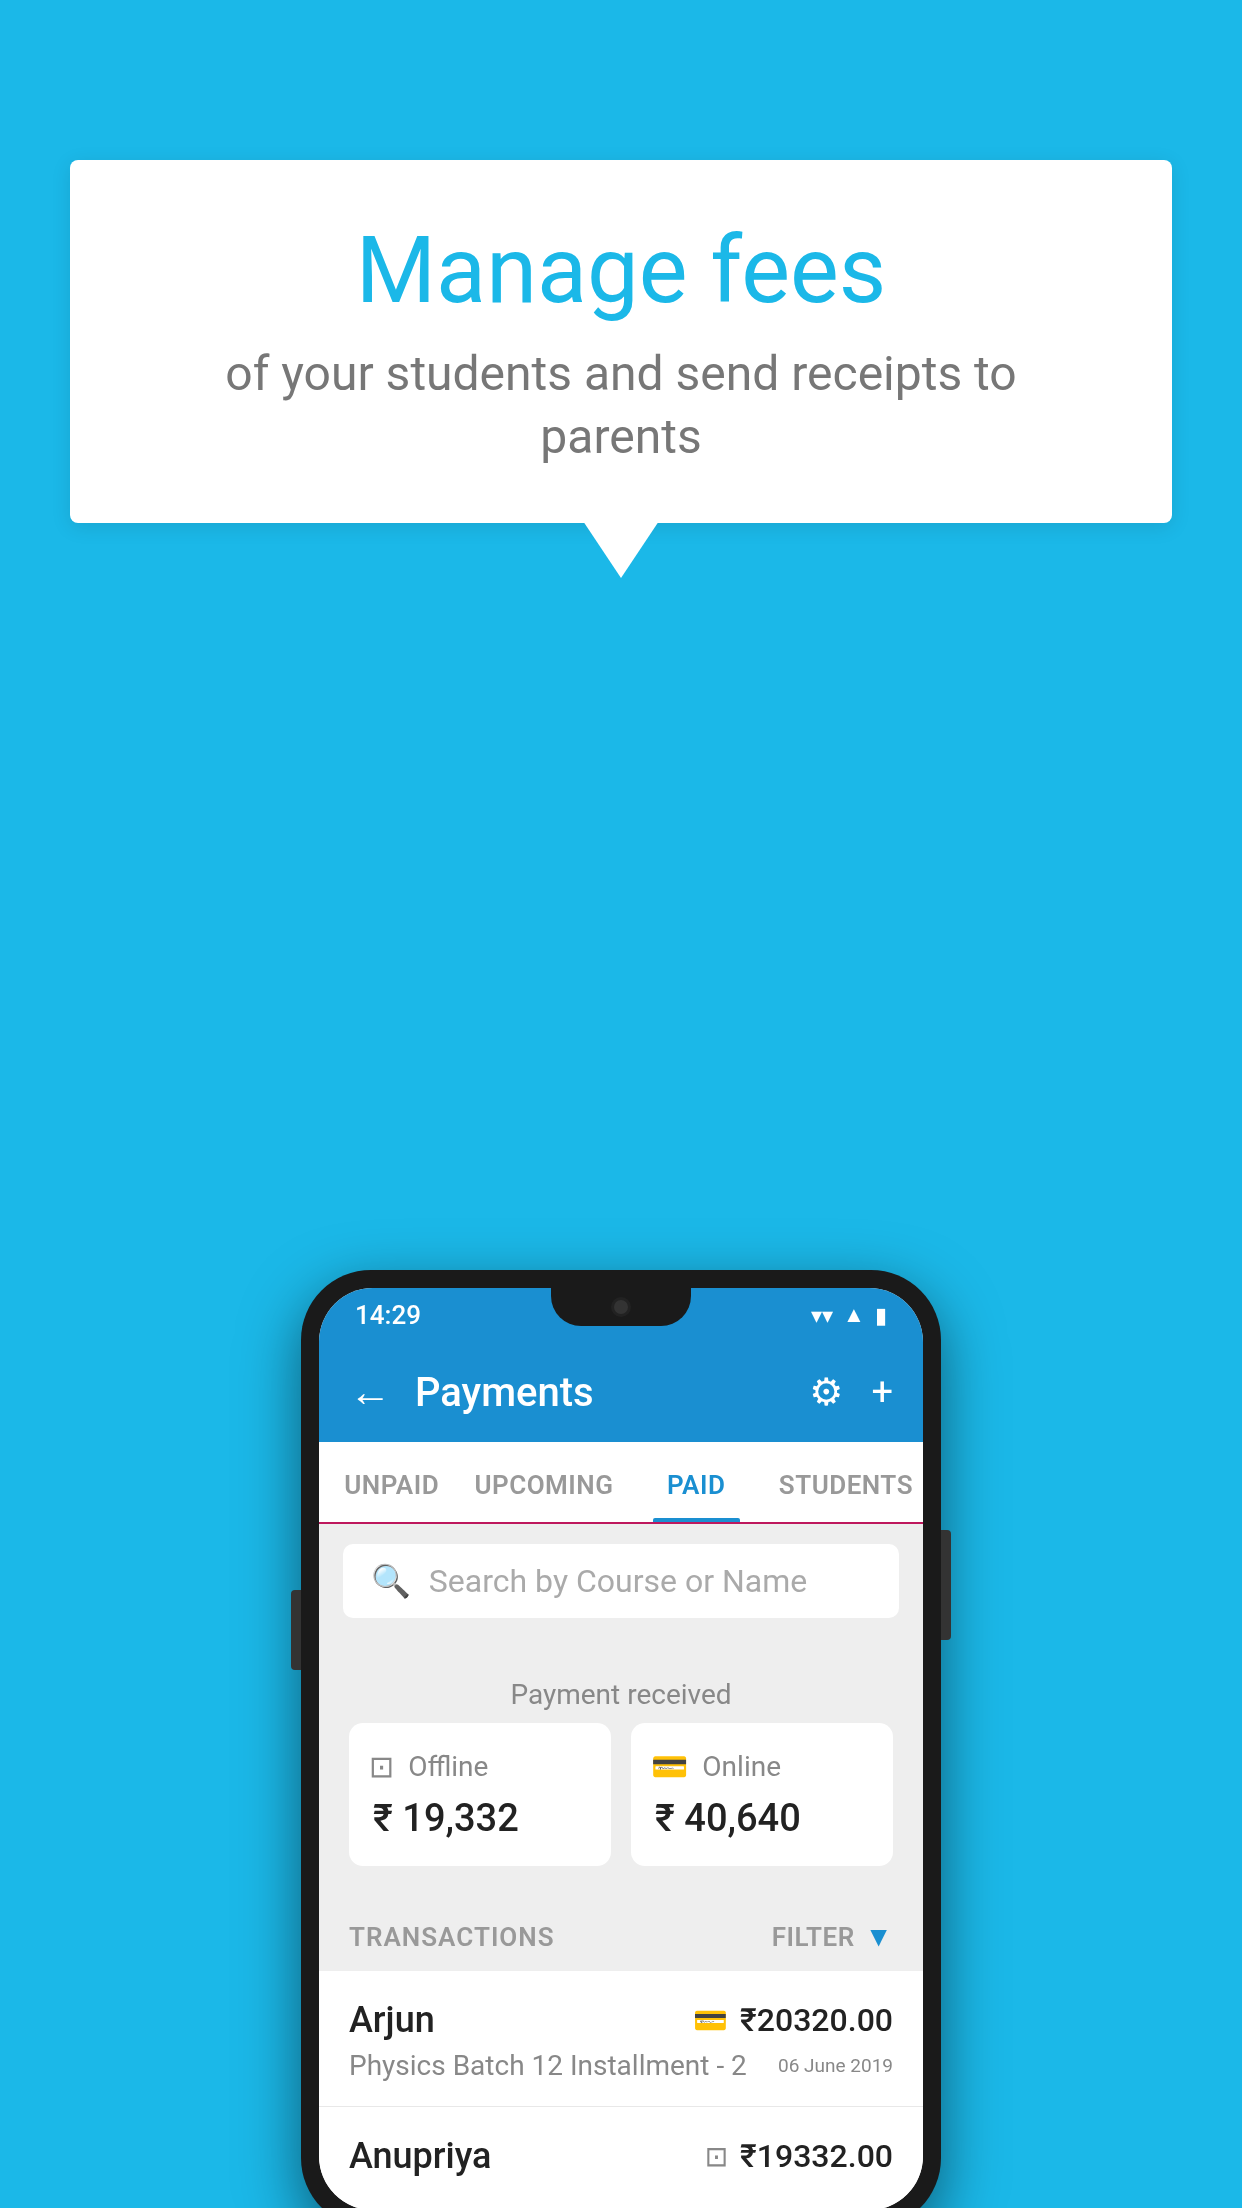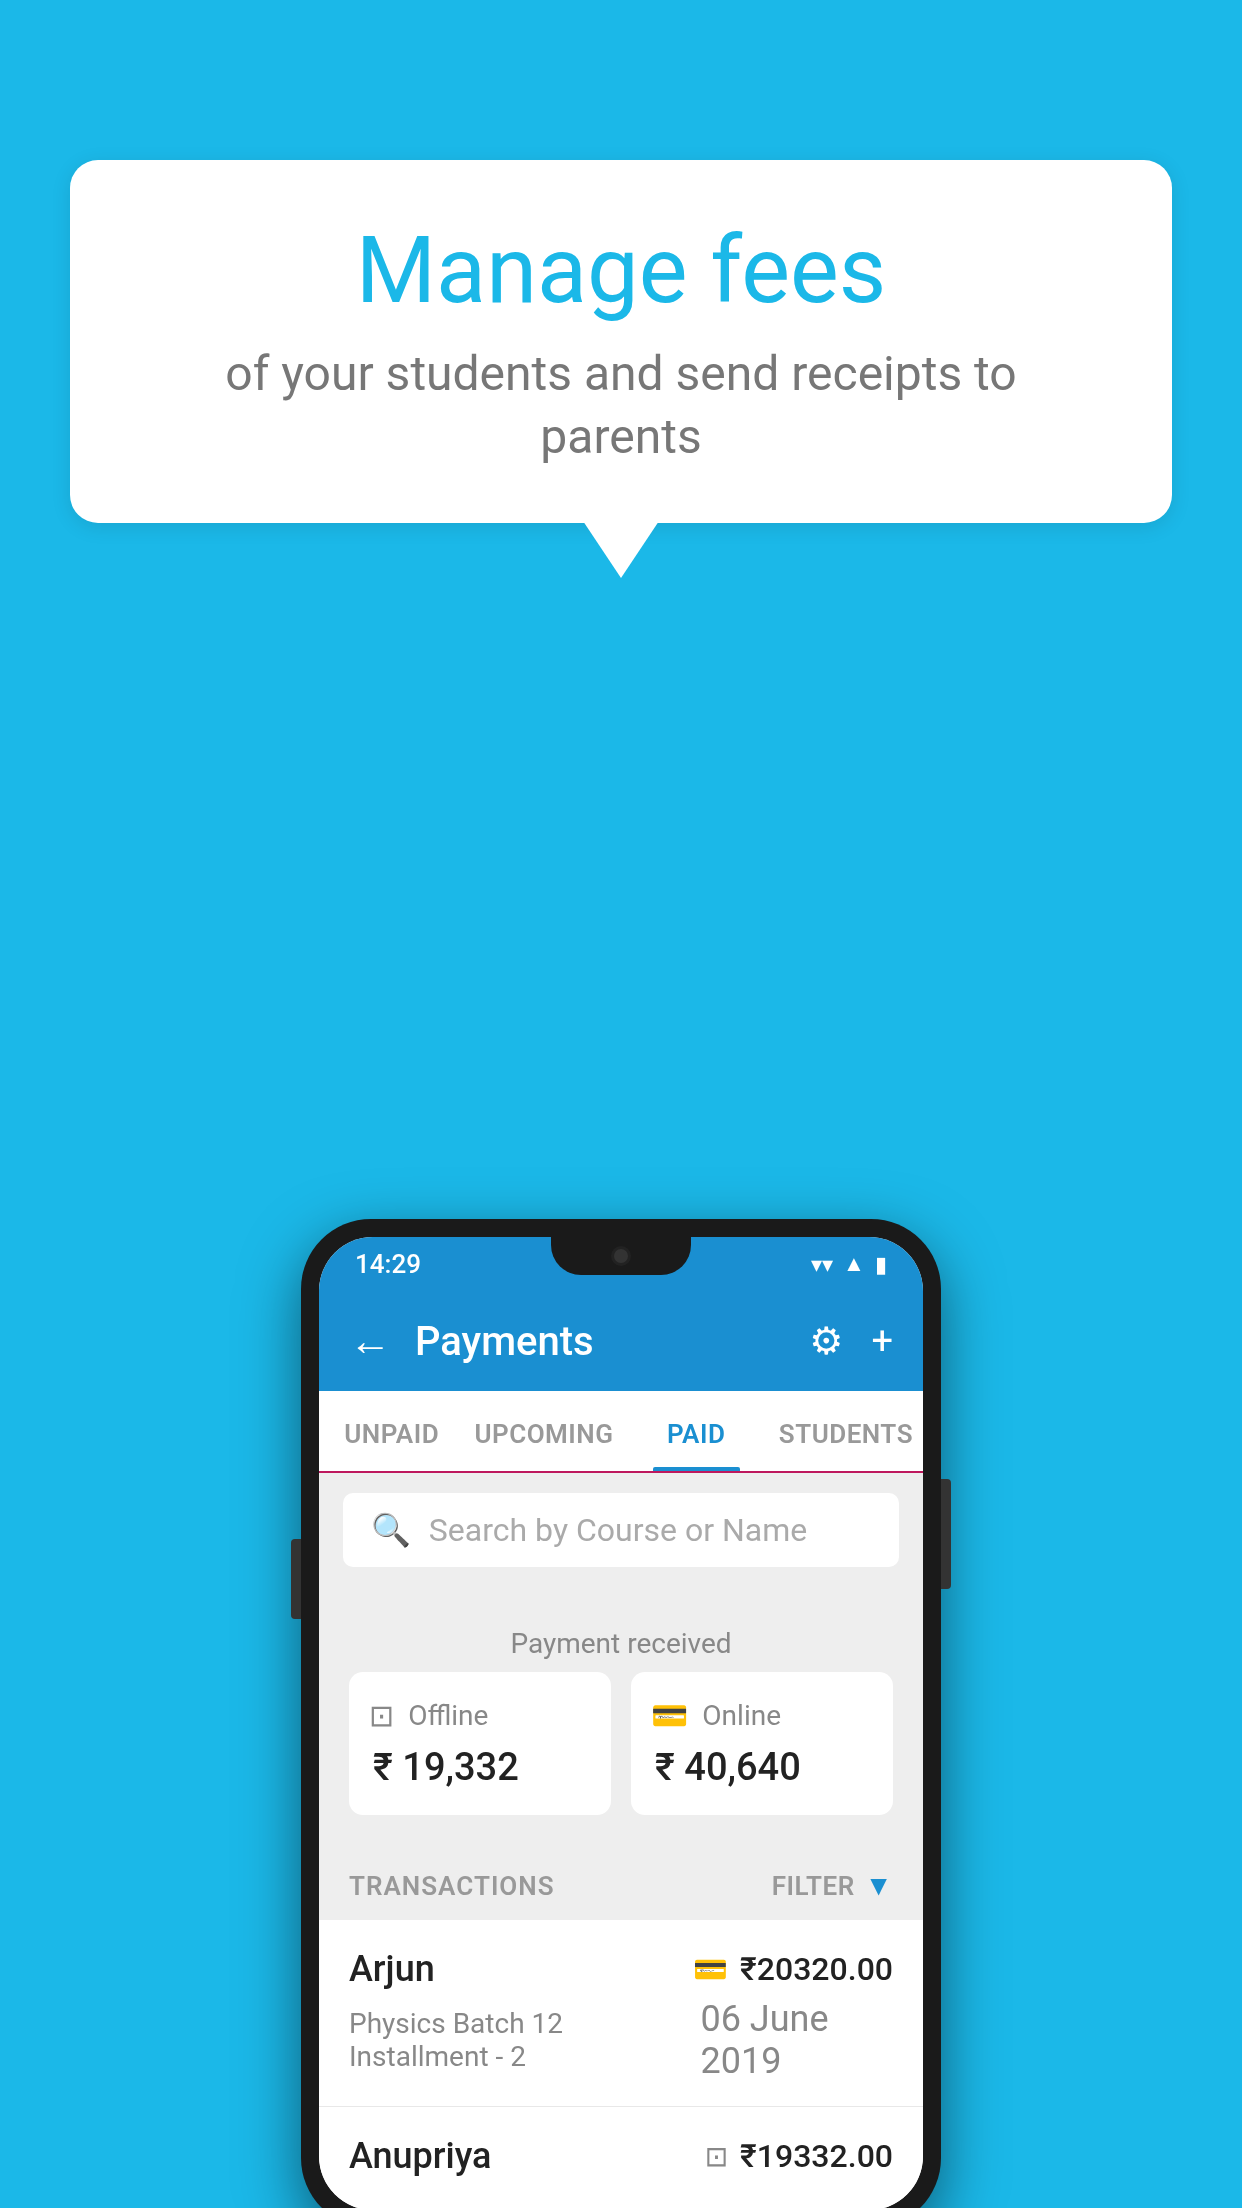--- a/index.html
+++ b/index.html
@@ -13,21 +13,21 @@
       position: relative;
     }
 
     
     .hero-card {
       position: absolute;
       top: 160px;
       left: 70px;
       right: 70px;
       background: white;
-      border-radius: 28px;
+      border-radius: 8px;
       padding: 60px 80px 55px;
       text-align: center;
       box-shadow: 0 4px 20px rgba(0,0,0,0.1);
     }
 
     .hero-card::after {
       content: '';
       position: absolute;
       bottom: -55px;
       left: 50%;
@@ -377,21 +377,21 @@
       justify-content: space-between;
       align-items: center;
     }
 
     .transaction-course {
       font-size: 28px;
       color: #888;
     }
 
     .transaction-date {
-      font-size: 36px;
+      font-size: 19px;
       color: #888;
     }
   </style>
 </head>
 <body>
 
 <div class="hero-card">
   <div class="hero-title">Manage fees</div>
   <div class="hero-subtitle">of your students and send receipts to parents</div>
 </div>

